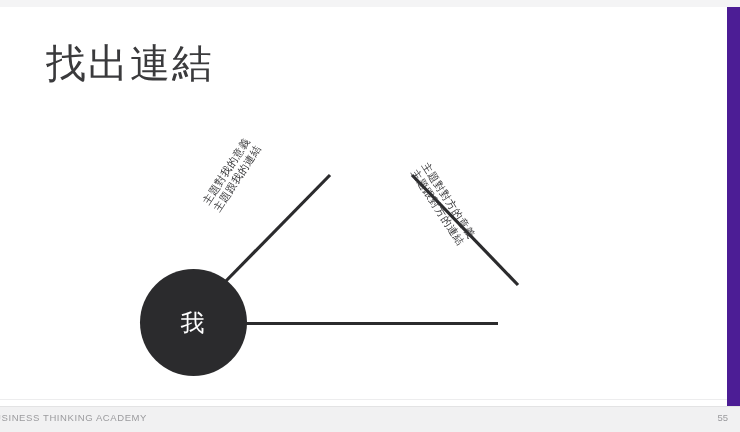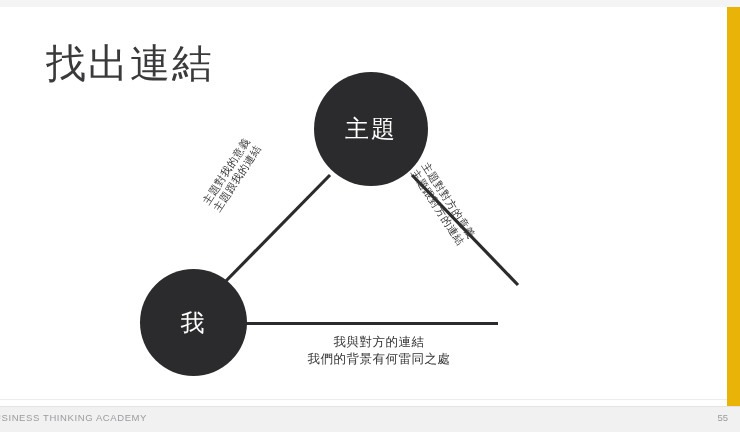--- a/index.html
+++ b/index.html
@@ -12,21 +12,21 @@
     height: 432px;
     overflow: hidden;
     font-family: "Liberation Sans", "DejaVu Sans", sans-serif;
   }
 
   
   #viewer {
     position: relative;
     width: 740px;
     height: 432px;
-    background: #eab308;
+    background: #4c1d95;
   }
 
   
   #top-strip {
     position: absolute;
     left: 0; top: 0;
     width: 740px; height: 7px;
     background: #f4f4f5;
   }
 
@@ -193,43 +193,36 @@
 
       <svg id="diagram-svg" width="727" height="418">
 
         <line x1="330" y1="168" x2="223" y2="277" stroke="#2b2b2d" stroke-width="3.2" stroke-linecap="butt"></line>
 
         <line x1="412" y1="168" x2="518" y2="278" stroke="#2b2b2d" stroke-width="3.2" stroke-linecap="butt"></line>
 
         <line x1="244" y1="316.5" x2="498" y2="316.5" stroke="#2b2b2d" stroke-width="3" stroke-linecap="butt"></line>
       </svg>
 
-      <div class="node" id="node-topic">
-        <span class="node-label">主題</span>
-      </div>
 
       <div class="node" id="node-me">
         <span class="node-label">我</span>
       </div>
 
 
       <div class="edge-label" id="edge-label-left">
         <div>主題對我的意義</div>
         <div>主題跟我的連結</div>
       </div>
 
       <div class="edge-label" id="edge-label-right">
         <div>主題對對方的意義</div>
         <div>主題跟對方的連結</div>
       </div>
 
-      <div id="edge-label-bottom">
-        <div>我與對方的連結</div>
-        <div>我們的背景有何雷同之處</div>
-      </div>
 
     </div>
 
     <div id="footer-rule"></div>
   </div>
 
   <div id="footer">
     <div id="footer-brand">USINESS THINKING ACADEMY</div>
     <div id="footer-page">55</div>
   </div>

